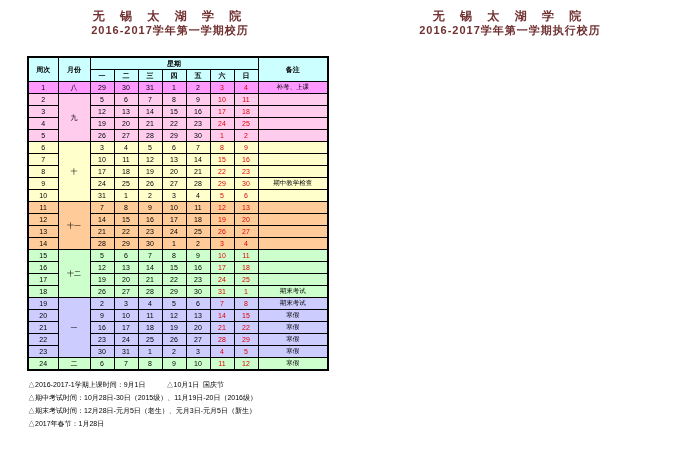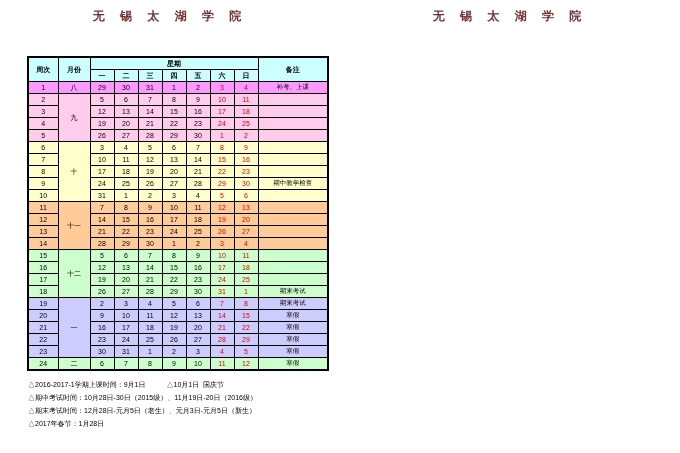--- a/index.html
+++ b/index.html
@@ -28,20 +28,21 @@
 
   
   #footnotes{position:absolute;left:28px;top:378px;width:300px;font-size:7px;line-height:13px;}
   #footnotes div{white-space:pre;}
 </style>
 </head>
 <body>
 
 <div class="page" id="page-left">
   <div class="title1">无 锡 太 湖 学 院</div>
+  <div class="title2">2016-2017学年第一学期校历</div>
   <table id="cal">
       <colgroup>
         <col style="width:30px">
         <col style="width:32px">
         <col style="width:24px">
         <col style="width:24px">
         <col style="width:24px">
         <col style="width:24px">
         <col style="width:24px">
         <col style="width:24px">
@@ -342,14 +343,15 @@
   <div id="footnotes">
       <div>△2016-2017-1学期上课时间：9月1日　　　△10月1日  国庆节</div>
       <div>△期中考试时间：10月28日-30日（2015级）、11月19日-20日（2016级）</div>
       <div>△期末考试时间：12月28日-元月5日（老生）、元月3日-元月5日（新生）</div>
       <div>△2017年春节：1月28日</div>
     </div>
 </div>
 
 <div class="page" id="page-right">
   <div class="title1">无 锡 太 湖 学 院</div>
+  <div class="title2">2016-2017学年第一学期执行校历</div>
 
 </div>
 
 </body></html>

